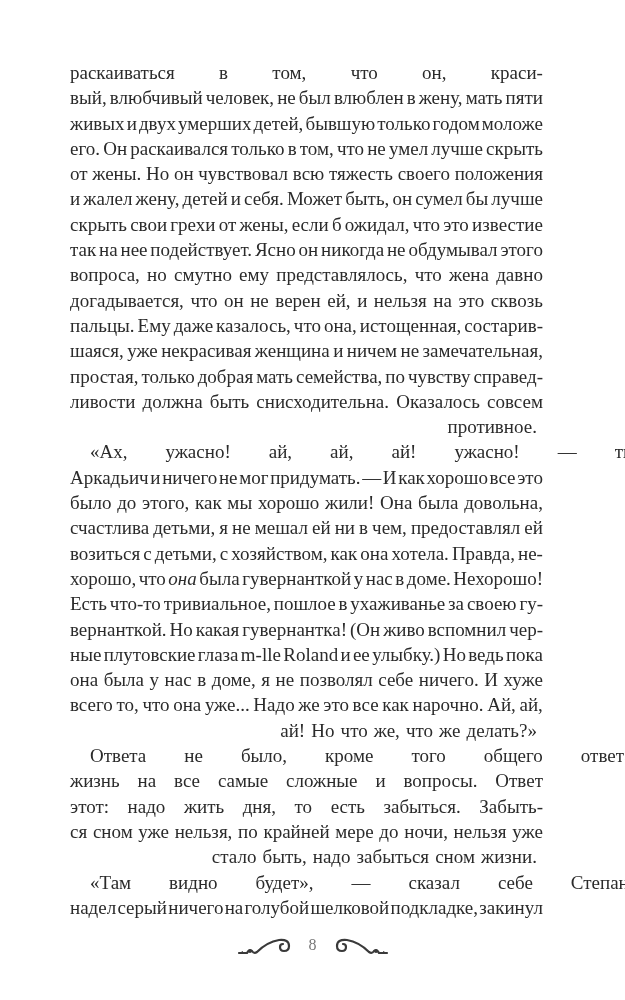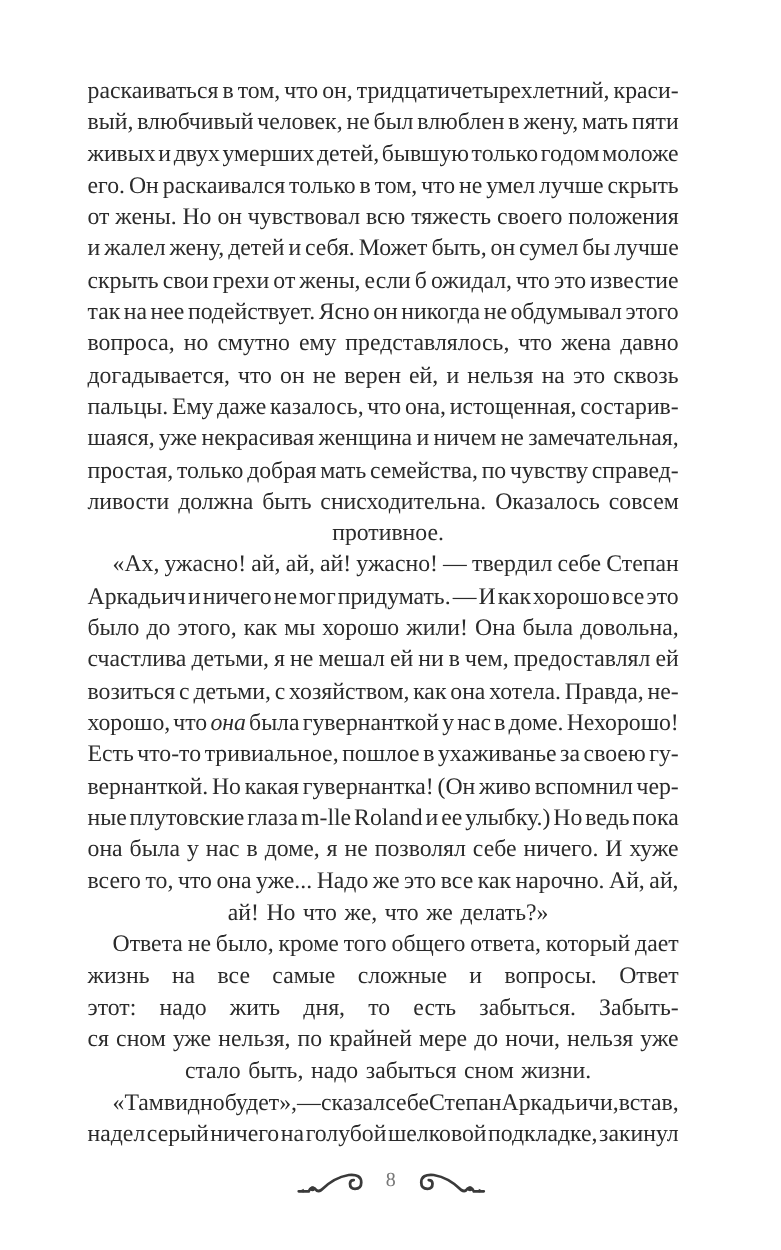--- a/index.html
+++ b/index.html
@@ -18,23 +18,23 @@
       width: 473px;
     }
     .line {
       height: 25.3px;
       line-height: 25.3px;
       font-size: 19px;
       white-space: nowrap;
       display: flex;
       justify-content: space-between;
     }
-    .line.last { justify-content: center; margin-left: 14px; }
+    .line.last { justify-content: flex-end; margin-left: 14px; }
     .line.last span.w { margin-right: 0.32em; }
-    .line.indent { padding-left: 20px; }
+    .line.indent { padding-left: 20px; gap: 38px; }
     .line span.w { display: inline-block; }
     .footer {
       position: absolute;
       left: 0; right: 0;
       top: 930px;
       height: 30px;
       display: flex;
       justify-content: center;
       align-items: center;
       gap: 8px;
@@ -49,21 +49,20 @@
 </head>
 <body>
 
 <div class="page-text" id="page-text">
     <div class="line">
       <span class="w">раскаиваться</span>
       <span class="w">в</span>
       <span class="w">том,</span>
       <span class="w">что</span>
       <span class="w">он,</span>
-      <span class="w">тридцатичетырехлетний,</span>
       <span class="w">краси-</span>
     </div>
     <div class="line">
       <span class="w">вый,</span>
       <span class="w">влюбчивый</span>
       <span class="w">человек,</span>
       <span class="w">не</span>
       <span class="w">был</span>
       <span class="w">влюблен</span>
       <span class="w">в</span>

